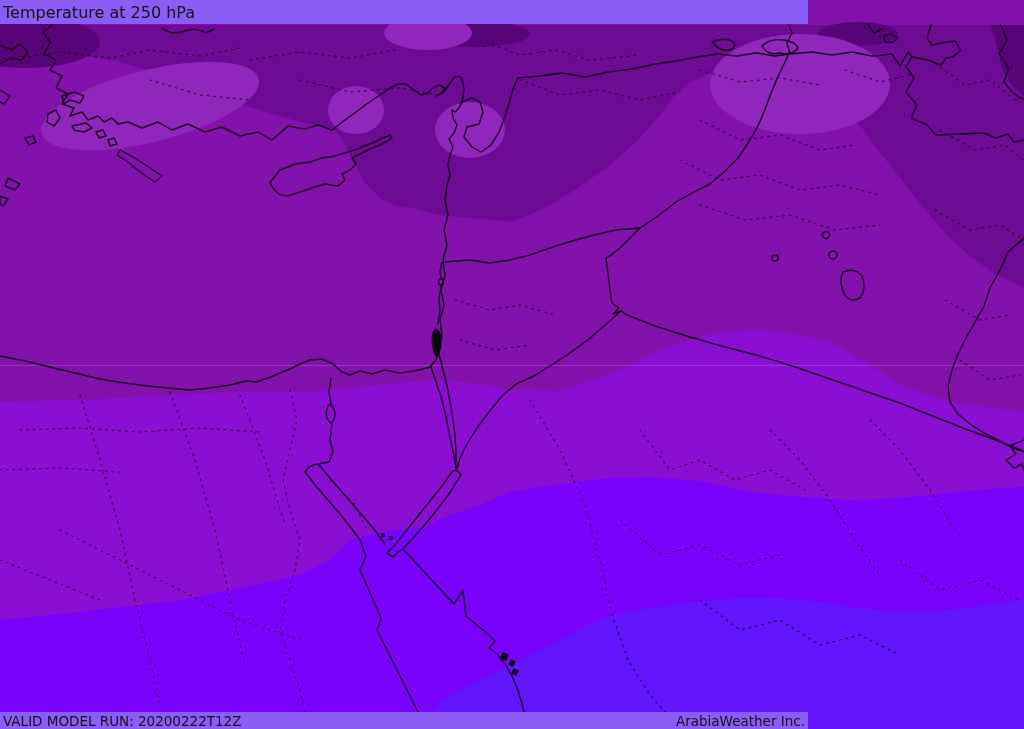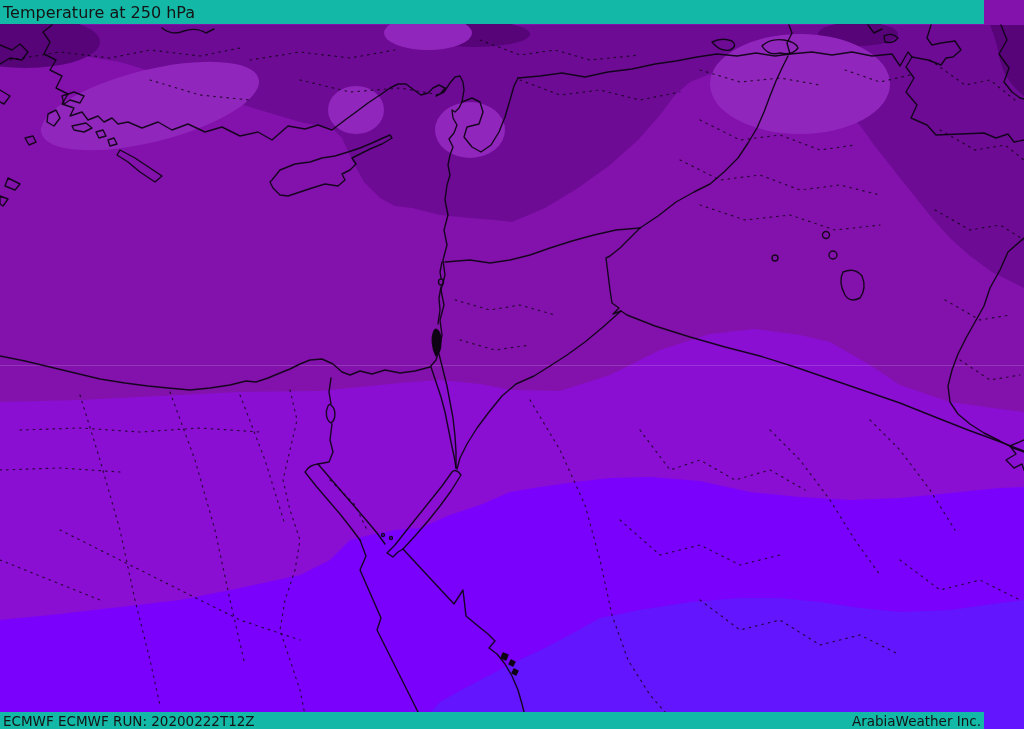--- a/index.html
+++ b/index.html
@@ -1,18 +1,18 @@
 <!DOCTYPE html>
 <html><head>
 <meta charset="utf-8">
 <style>
   html,body{margin:0;padding:0;background:#fff;}
   body{width:1024px;height:729px;position:relative;overflow:hidden;
        font-family:"DejaVu Sans","Liberation Sans",sans-serif;}
-  .bar{position:absolute;left:0;width:984px;background:#14b8a6;color:#141414;
+  .bar{position:absolute;left:0;width:808px;background:#8b5cf6;color:#141414;
        display:flex;justify-content:space-between;align-items:center;
        box-sizing:border-box;padding:0 3px;}
   .bar.top{top:0;height:24px;font-size:16px;}
   .bar.bottom{top:712px;height:17px;font-size:13.5px;}
   .bar span{white-space:nowrap;}
   #map{position:absolute;left:0;top:0;width:1024px;height:729px;display:block;}
 </style>
 </head>
 <body>
 
@@ -187,15 +187,15 @@
     <path d="M 900,560 L 940,590 980,580 1020,600"></path>
     <path d="M 290,390 L 297,420 290,450 283,480 290,510 300,540 295,570 285,600 280,630 290,660 300,690 305,715"></path>
   </g>
 </svg>
 
 <div class="bar top">
   <span>Temperature at 250 hPa</span>
 </div>
 
 <div class="bar bottom">
-  <span>ECMWF ECMWF RUN: 20200222T12Z</span>
+  <span>VALID MODEL RUN: 20200222T12Z</span>
   <span>ArabiaWeather Inc.</span>
 </div>
 
 </body></html>

